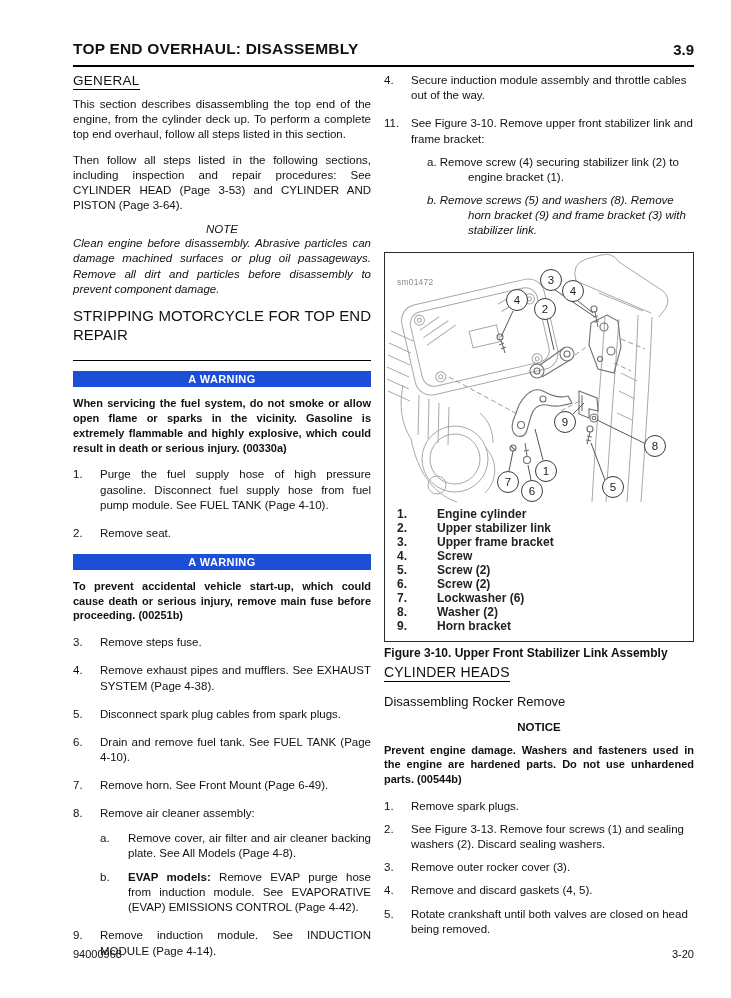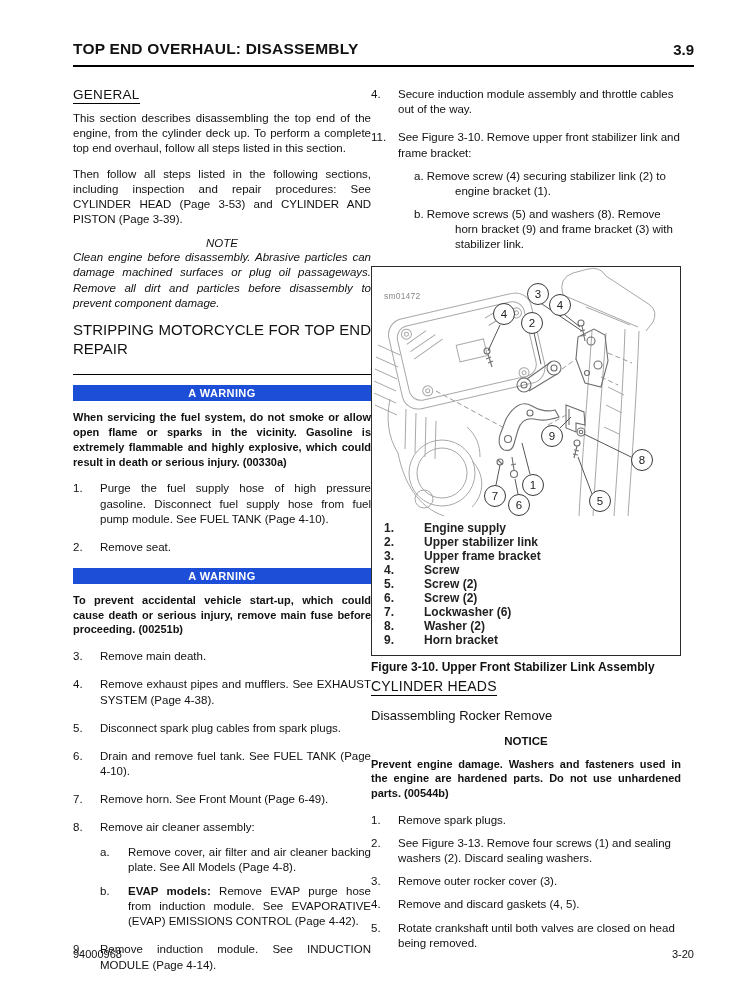--- a/index.html
+++ b/index.html
@@ -11,21 +11,21 @@
     color:#111;
     overflow:hidden;
     margin:0 auto;
   }
   .content{position:absolute;left:73px;top:40px;width:621px;}
   
   .hdr{display:flex;justify-content:space-between;align-items:flex-end;padding-bottom:7px;border-bottom:2px solid #000;}
   .hdr .t{font-size:15.5px;font-weight:bold;letter-spacing:.2px;}
   .hdr .s{font-size:15px;font-weight:bold;}
   
-  .cols{display:flex;margin-top:20px;}
+  .cols{display:flex;gap:13px;margin-top:6px;}
   .col-l{width:298px;}
   .col-r{width:310px;}
   .h1{font-size:13.5px;letter-spacing:.3px;margin:0 0 9px 0;}
   .h1 span{border-bottom:1px solid #000;padding-bottom:1px;}
   p.body{font-size:11.5px;line-height:1.32;text-align:justify;margin:0 0 10px 0;}
   .note-label{font-size:11.5px;font-style:italic;text-align:center;margin:2px 0 1px 0;}
   .note-body{font-size:11.5px;font-style:italic;line-height:1.32;text-align:justify;margin:0 0 10px 0;}
   .h2{font-size:15px;line-height:1.25;margin:2px 0 10px 0;}
   .h2 .l1{text-align:justify;text-align-last:justify;}
   .h2 .l2{display:flex;border-bottom:1.5px solid #000;padding-bottom:16px;}
@@ -69,21 +69,21 @@
     <div class="hdr">
       <div class="t">TOP END OVERHAUL: DISASSEMBLY</div>
       <div class="s">3.9</div>
     </div>
 
     <div class="cols">
 
       <div class="col-l">
         <div class="h1"><span>GENERAL</span></div>
         <p class="body">This section describes disassembling the top end of the engine, from the cylinder deck up. To perform a complete top end overhaul, follow all steps listed in this section.</p>
-        <p class="body">Then follow all steps listed in the following sections, including inspection and repair procedures: See CYLINDER HEAD (Page 3-53) and CYLINDER AND PISTON (Page 3-39).</p>
+        <p class="body">Then follow all steps listed in the following sections, including inspection and repair procedures: See CYLINDER HEAD (Page 3-53) and CYLINDER AND PISTON (Page 3-64).</p>
         <div class="note-label">NOTE</div>
         <div class="note-body">Clean engine before disassembly. Abrasive particles can damage machined surfaces or plug oil passageways. Remove all dirt and particles before disassembly to prevent component damage.</div>
 
         <div class="h2">
           <div class="l1">STRIPPING MOTORCYCLE FOR TOP END</div>
           <div class="l2">
               <span>REPAIR</span>
             </div>
         </div>
 
@@ -103,21 +103,21 @@
               </span>
             </div>
           </div>
 
         <div class="warnbar">A WARNING</div>
         <p class="warntext">To prevent accidental vehicle start-up, which could cause death or serious injury, remove main fuse before proceeding. (00251b)</p>
         <div>
             <div class="step">
               <span class="n">3.</span>
               <span class="wrap">
-                <span class="b">Remove main death.</span>
+                <span class="b">Remove steps fuse.</span>
               </span>
             </div>
             <div class="step">
               <span class="n">4.</span>
               <span class="wrap">
                 <span class="b">Remove exhaust pipes and mufflers. See EXHAUST SYSTEM (Page 4-38).</span>
               </span>
             </div>
             <div class="step">
               <span class="n">5.</span>
@@ -166,21 +166,21 @@
               <span class="n">4.</span>
               <span class="wrap">
                 <span class="b">Secure induction module assembly and throttle cables out of the way.</span>
               </span>
             </div>
             <div class="step">
               <span class="n">11.</span>
               <span class="wrap">
                 <span class="b">See Figure 3-10. Remove upper front stabilizer link and frame bracket:</span>
                 <span class="sub-hang" style="display: block;">a. Remove screw (4) securing stabilizer link (2) to engine bracket (1).</span>
-                <span class="sub-hang" style="display: block;">b. Remove screws (5) and washers (8). Remove horn bracket (9) and frame bracket (3) with stabilizer link.</span>
+                <span class="sub-hang" style="display: block; font-style: italic;">b. Remove screws (5) and washers (8). Remove horn bracket (9) and frame bracket (3) with stabilizer link.</span>
               </span>
             </div>
           </div>
 
         <div class="figbox">
           <div class="figart">
             <svg width="307" height="250" viewBox="0 0 307 250">
 
               <g stroke="#a8a8a8" fill="none" stroke-width="1">
                 <g transform="rotate(-13 95 85)">
@@ -285,21 +285,21 @@
               <div class="callout" style="left: 169px; top: 158px;">9</div>
               <div class="callout" style="left: 259px; top: 182px;">8</div>
               <div class="callout" style="left: 150px; top: 207px;">1</div>
               <div class="callout" style="left: 112px; top: 218px;">7</div>
               <div class="callout" style="left: 136px; top: 227px;">6</div>
               <div class="callout" style="left: 217px; top: 223px;">5</div>
             </div>
           <div class="legend">
               <div class="legend-row">
                 <span class="ln">1.</span>
-                <span>Engine supply</span>
+                <span>Engine cylinder</span>
               </div>
               <div class="legend-row">
                 <span class="ln">2.</span>
                 <span>Upper stabilizer link</span>
               </div>
               <div class="legend-row">
                 <span class="ln">3.</span>
                 <span>Upper frame bracket</span>
               </div>
               <div class="legend-row">

